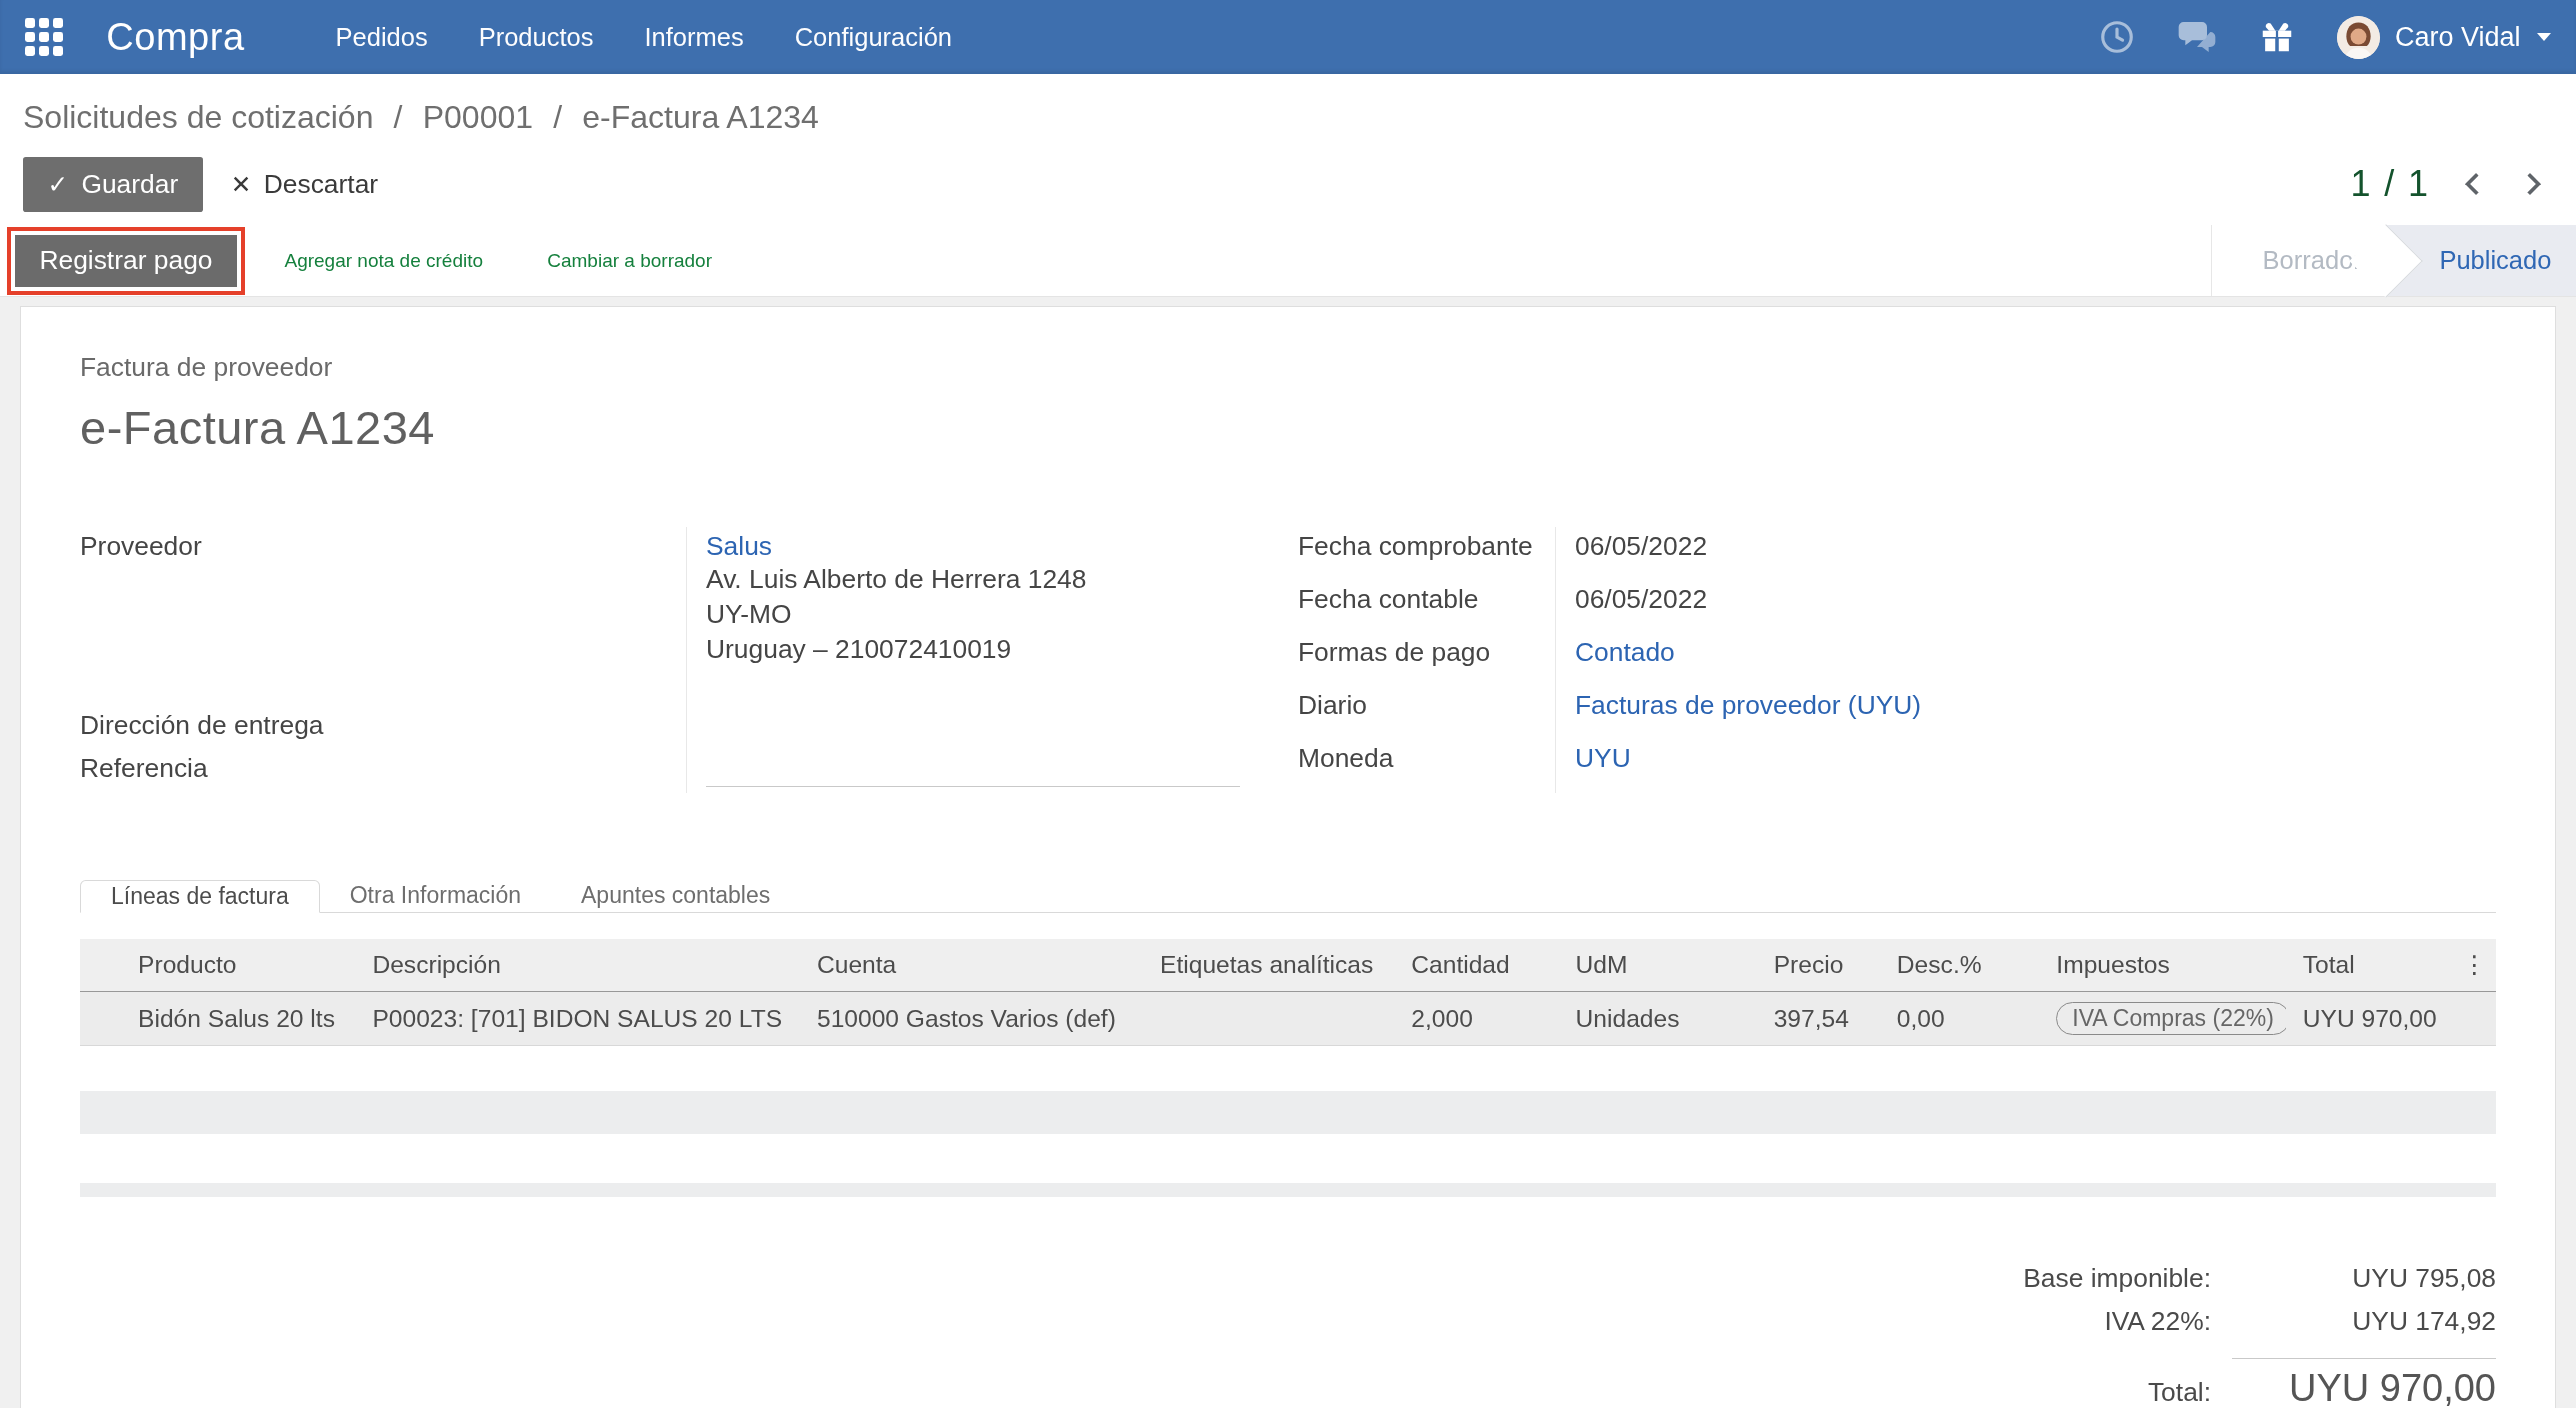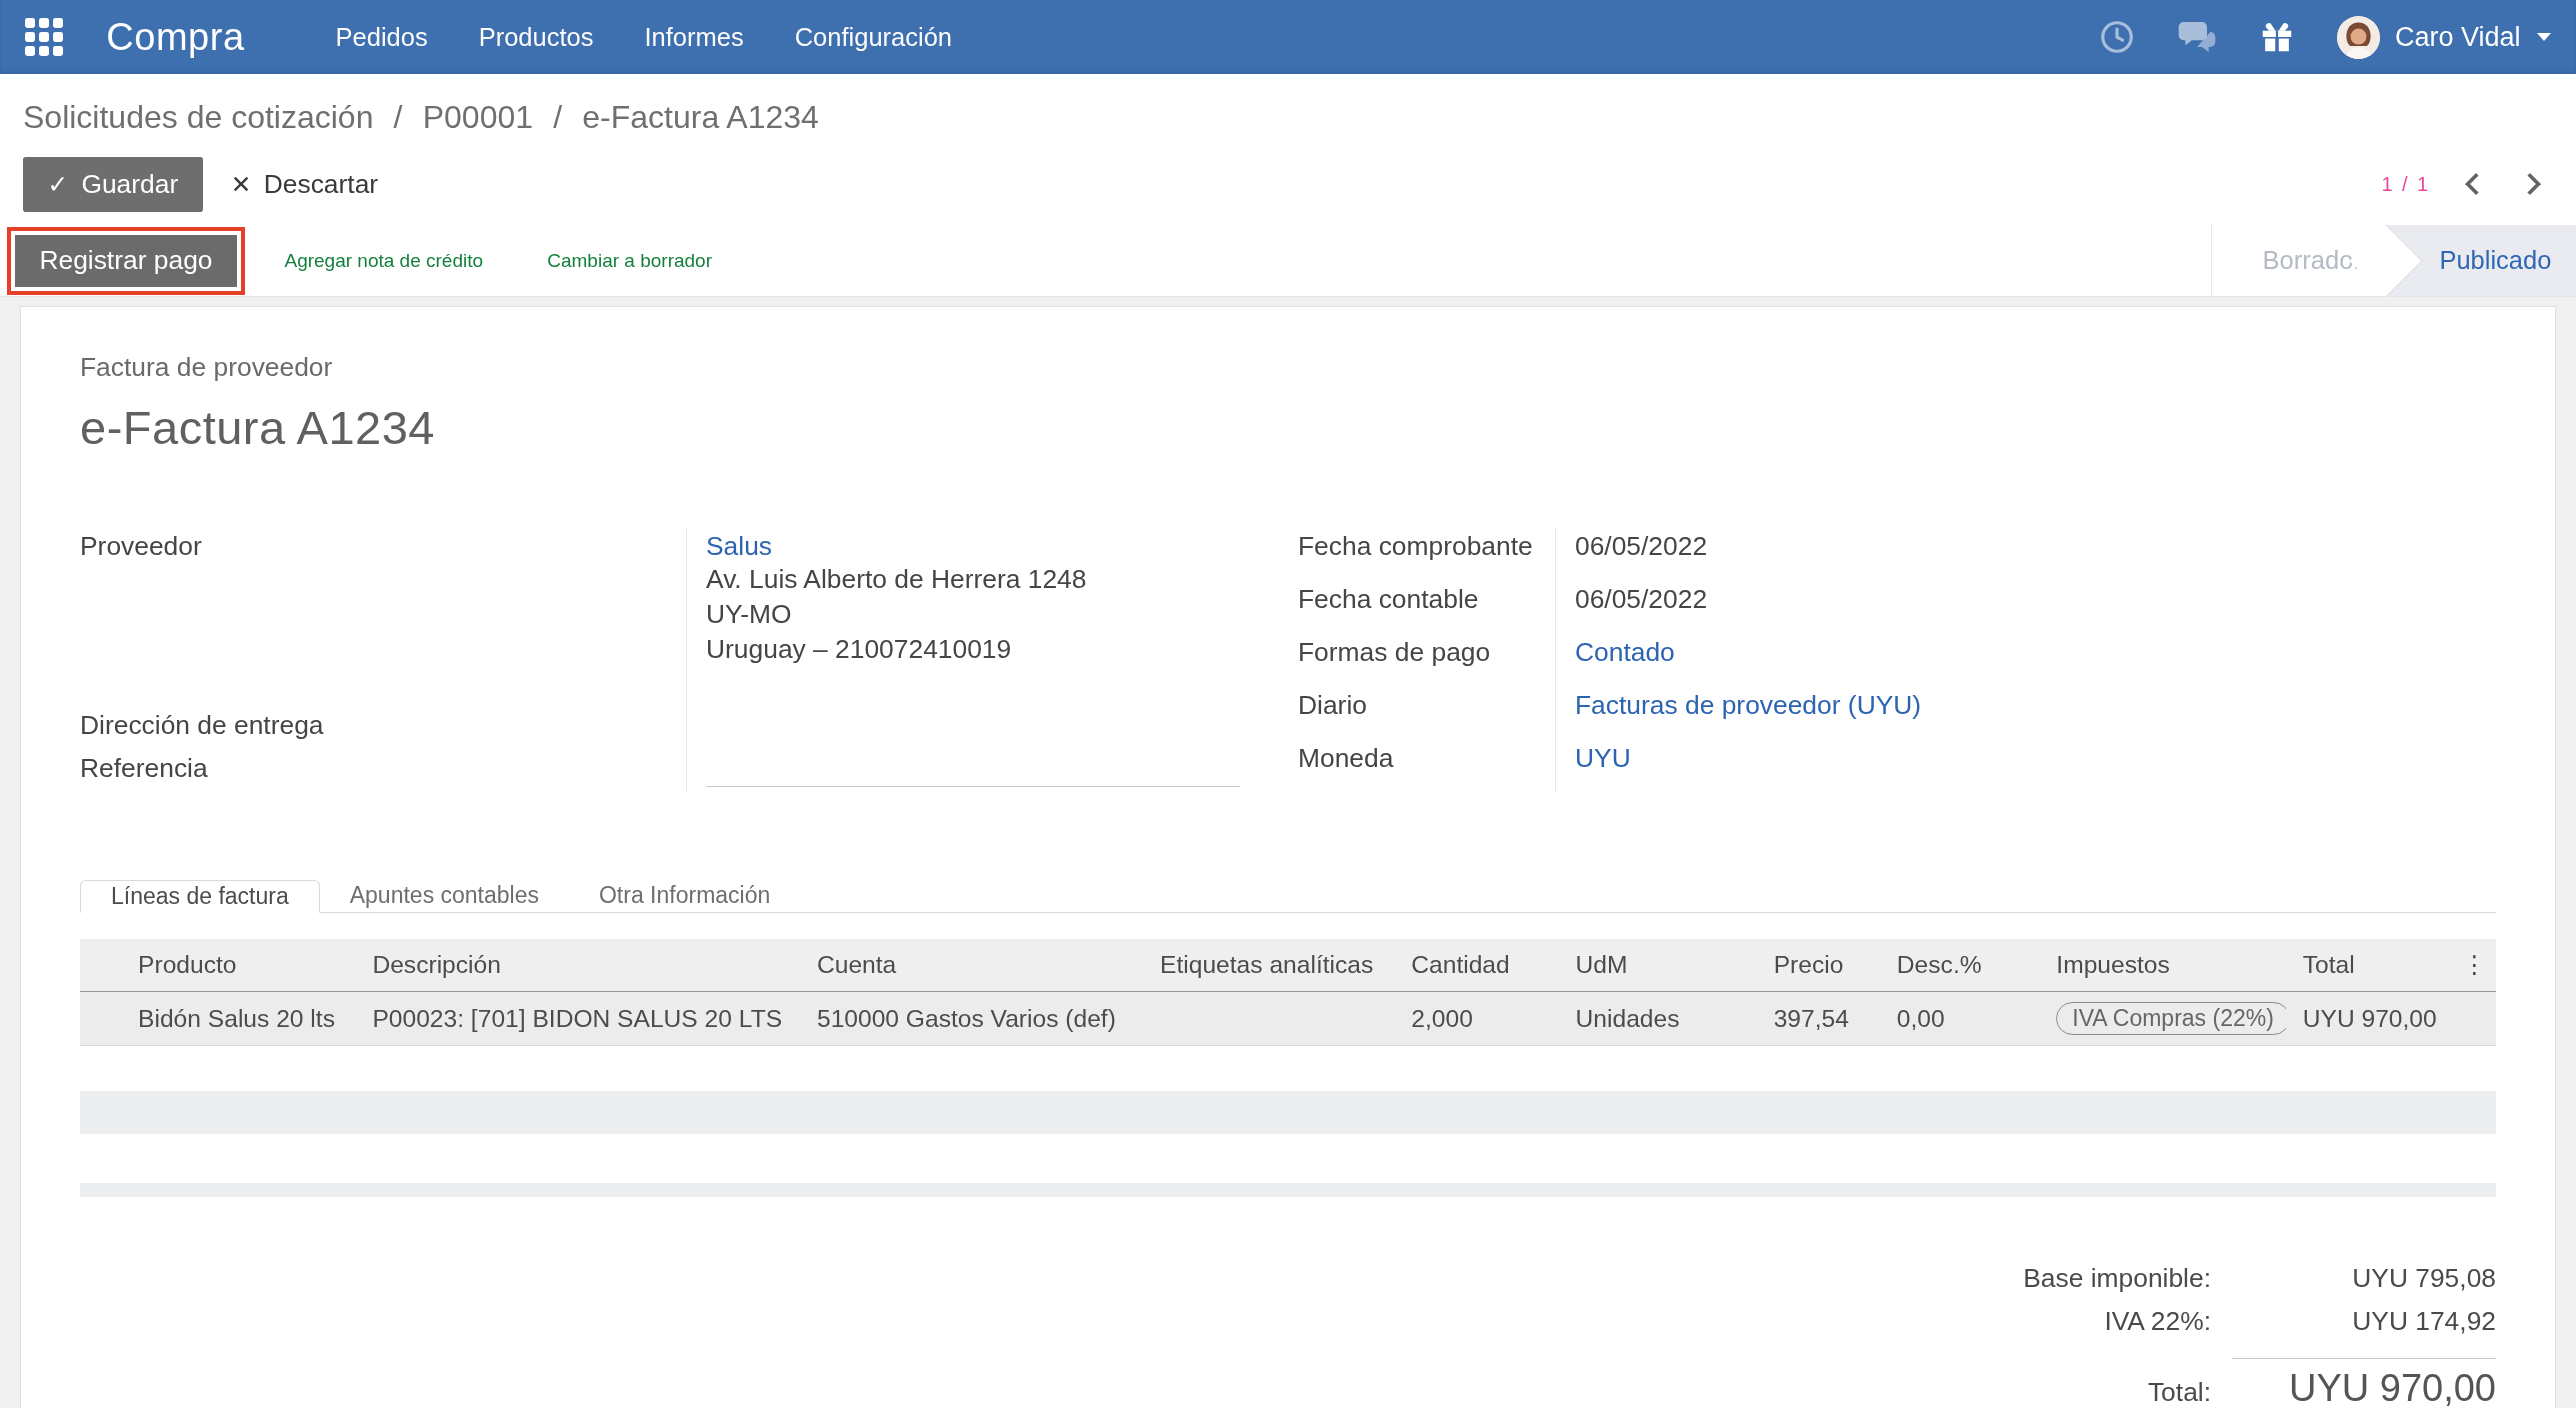--- a/index.html
+++ b/index.html
@@ -33,21 +33,21 @@
   .cp-actions { margin-top:21px; display:flex; align-items:center; justify-content:space-between; }
   .cp-left { display:flex; align-items:center; gap:28px; }
   .btn-save { background:#6e6e6e; color:#fff; border:none; font-size:26.4px; padding:12.3px 24.6px;
               border-radius:2.8px; display:flex; align-items:center; gap:13.2px; cursor:pointer;
               font-family:inherit; }
   .btn-save .ck { font-size:24.6px; }
   .btn-discard { background:none; border:none; color:#3a3a3a; font-size:26.4px; display:flex;
                  align-items:center; gap:12.3px; cursor:pointer; font-family:inherit; }
   .btn-discard .xx { font-weight:bold; font-size:24.6px; }
   .pager { display:flex; align-items:center; gap:38px; padding-right:15px; }
-  .pager .count { font-size:20px; color:#ec4899; letter-spacing:1.9px; }
+  .pager .count { font-size:36px; color:#14532d; letter-spacing:1.9px; }
   .chev { width:16px; height:16px; border-left:4.7px solid #5f6469; border-bottom:4.7px solid #5f6469;
           display:inline-block; cursor:pointer; border-radius:0.9px; }
   .chev.prev { transform:rotate(45deg); }
   .chev.next { transform:rotate(225deg); }
 
   
   .statusbar { margin-top:13.2px; height:72px; border-bottom:0.9px solid #e4e4e4; display:flex;
                align-items:stretch; justify-content:space-between; background:#fff; }
   .sb-left { display:flex; align-items:center; gap:15px; padding-left:7px; }
   .hl-box { border:4.7px solid #e5402a; padding:3.8px; display:inline-flex; }
@@ -255,22 +255,22 @@
           </div>
           <div class="flabel">Moneda</div>
           <div class="fvalue">
             <span class="link">UYU</span>
           </div>
         </div>
       </div>
 
       <div class="tabs">
         <div class="tab active">Líneas de factura</div>
+        <div class="tab">Otra Información</div>
         <div class="tab">Apuntes contables</div>
-        <div class="tab">Otra Información</div>
       </div>
 
       <table class="lines">
         <colgroup>
           <col style="width:1.7%">
             <col style="width:9.7%">
             <col style="width:18.4%">
             <col style="width:14.2%">
           <col style="width:10.4%">
             <col style="width:6.8%">

